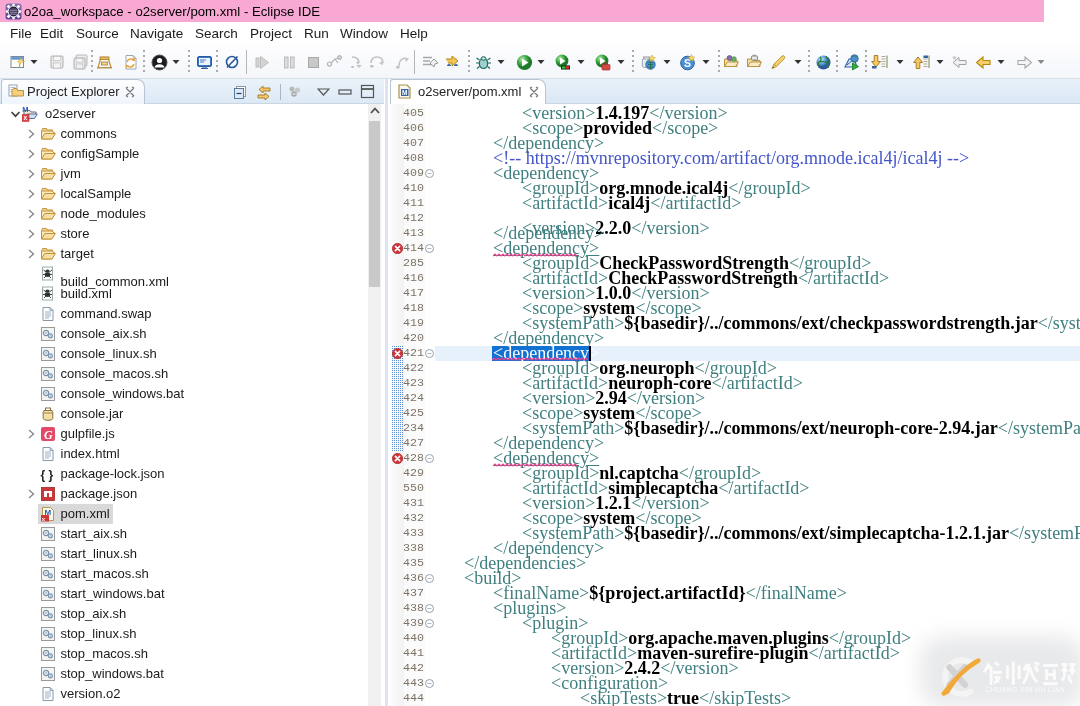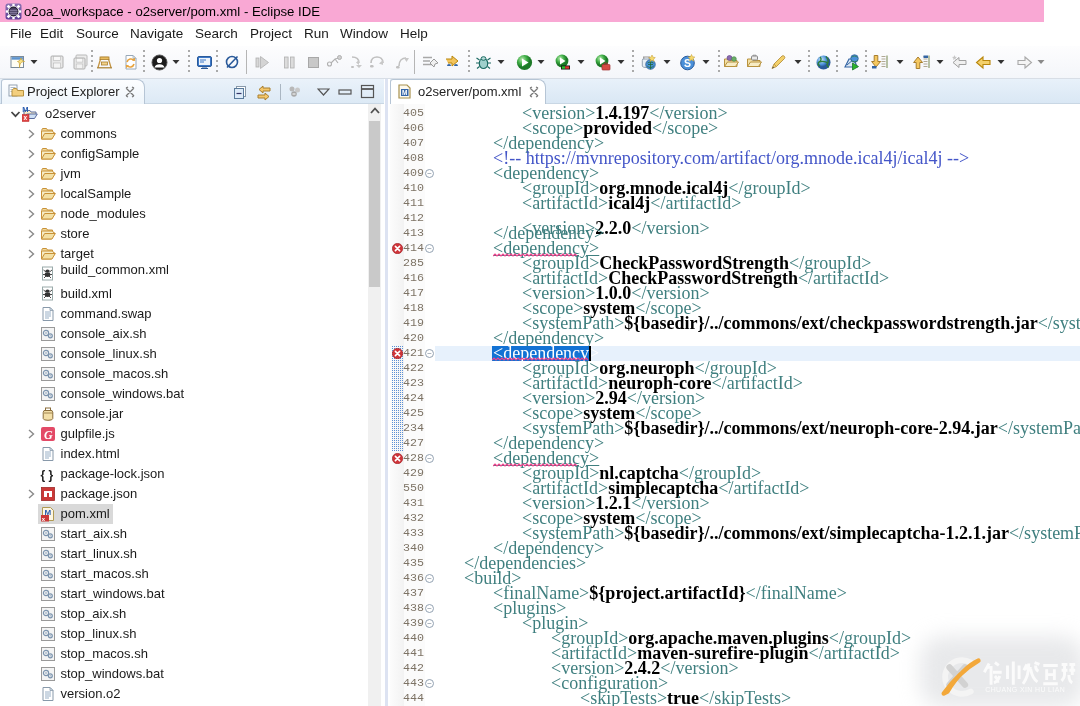--- a/index.html
+++ b/index.html
@@ -409,21 +409,21 @@
         <path d="M1.5 13 L1.5 5 h11 l1.5 2 h1 l-3.5 6 z" fill="#f7ecc4" stroke="#c89137" stroke-width="1"></path>
         <path d="M1.5 13 L4.7 7.5 h10.6 L12 13 z" fill="#f3e0a4" stroke="#c89137" stroke-width="1"></path>
   </svg>
 <div class="trow" style="left:60.5px;top:244px">target</div>
 <svg style="position:absolute;left:40px;top:266px" width="16" height="16" viewBox="0 0 16 16">
     <rect x="2.5" y="1" width="10" height="13" fill="#fff" stroke="#9aa" stroke-width="1"></rect>
         <ellipse cx="7.5" cy="5" rx="2.2" ry="1.6" fill="#333"></ellipse>
     <ellipse cx="7.5" cy="8.6" rx="2.8" ry="2.4" fill="#333"></ellipse>
         <path d="M3.5 4 L6 6 M12 4 L9.5 6 M3 8.5 L5 8.6 M12 8.5 L10 8.6 M4 12 L6 10 M11 12 L9 10" stroke="#333" stroke-width="0.9"></path>
   </svg>
-<div class="trow" style="left:60.5px;top:260px">build_common.xml</div>
+<div class="trow" style="left:60.5px;top:272px">build_common.xml</div>
 <svg style="position:absolute;left:40px;top:286px" width="16" height="16" viewBox="0 0 16 16">
     <rect x="2.5" y="1" width="10" height="13" fill="#fff" stroke="#9aa" stroke-width="1"></rect>
         <ellipse cx="7.5" cy="5" rx="2.2" ry="1.6" fill="#333"></ellipse>
     <ellipse cx="7.5" cy="8.6" rx="2.8" ry="2.4" fill="#333"></ellipse>
         <path d="M3.5 4 L6 6 M12 4 L9.5 6 M3 8.5 L5 8.6 M12 8.5 L10 8.6 M4 12 L6 10 M11 12 L9 10" stroke="#333" stroke-width="0.9"></path>
   </svg>
 <div class="trow" style="left:60.5px;top:284px">build.xml</div>
 <svg style="position:absolute;left:40px;top:306px" width="16" height="16" viewBox="0 0 16 16">
     <path d="M3 1.5 h7 l3 3 V14.5 h-10 z" fill="#fff" stroke="#8899aa" stroke-width="1"></path>
         <path d="M10 1.5 l3 3 h-3 z" fill="#dde6ee" stroke="#8899aa" stroke-width="0.8"></path>
@@ -683,21 +683,21 @@
 <div class="ln" style="top:466px">429</div>
 <div class="cl" style="left:522px;top:481px"><span class="t">&lt;artifactId&gt;</span><span class="b">simplecaptcha</span><span class="t">&lt;/artifactId&gt;</span></div>
 <div class="ln" style="top:481px">550</div>
 <div class="cl" style="left:522px;top:496px"><span class="t">&lt;version&gt;</span><span class="b">1.2.1</span><span class="t">&lt;/version&gt;</span></div>
 <div class="ln" style="top:496px">431</div>
 <div class="cl" style="left:522px;top:511px"><span class="t">&lt;scope&gt;</span><span class="b">system</span><span class="t">&lt;/scope&gt;</span></div>
 <div class="ln" style="top:511px">432</div>
 <div class="cl" style="left:522px;top:526px"><span class="t">&lt;systemPath&gt;</span><span class="b">${basedir}/../commons/ext/simplecaptcha-1.2.1.jar</span><span class="t">&lt;/systemPath&gt;</span></div>
 <div class="ln" style="top:526px">433</div>
 <div class="cl" style="left:493px;top:541px"><span class="t">&lt;/dependency&gt;</span></div>
-<div class="ln" style="top:541px">340</div>
+<div class="ln" style="top:541px">338</div>
 <div class="cl" style="left:464px;top:556px"><span class="t">&lt;/dependencies&gt;</span></div>
 <div class="ln" style="top:556px">435</div>
 <div class="cl" style="left:464px;top:571px"><span class="t">&lt;build&gt;</span></div>
 <div class="ln" style="top:571px">436</div>
 <div class="fold" style="top:574px"><span>−</span></div>
 <div class="cl" style="left:493px;top:586px"><span class="t">&lt;finalName&gt;</span><span class="b">${project.artifactId}</span><span class="t">&lt;/finalName&gt;</span></div>
 <div class="ln" style="top:586px">437</div>
 <div class="cl" style="left:493px;top:601px"><span class="t">&lt;plugins&gt;</span></div>
 <div class="ln" style="top:601px">438</div>
 <div class="fold" style="top:604px"><span>−</span></div>

